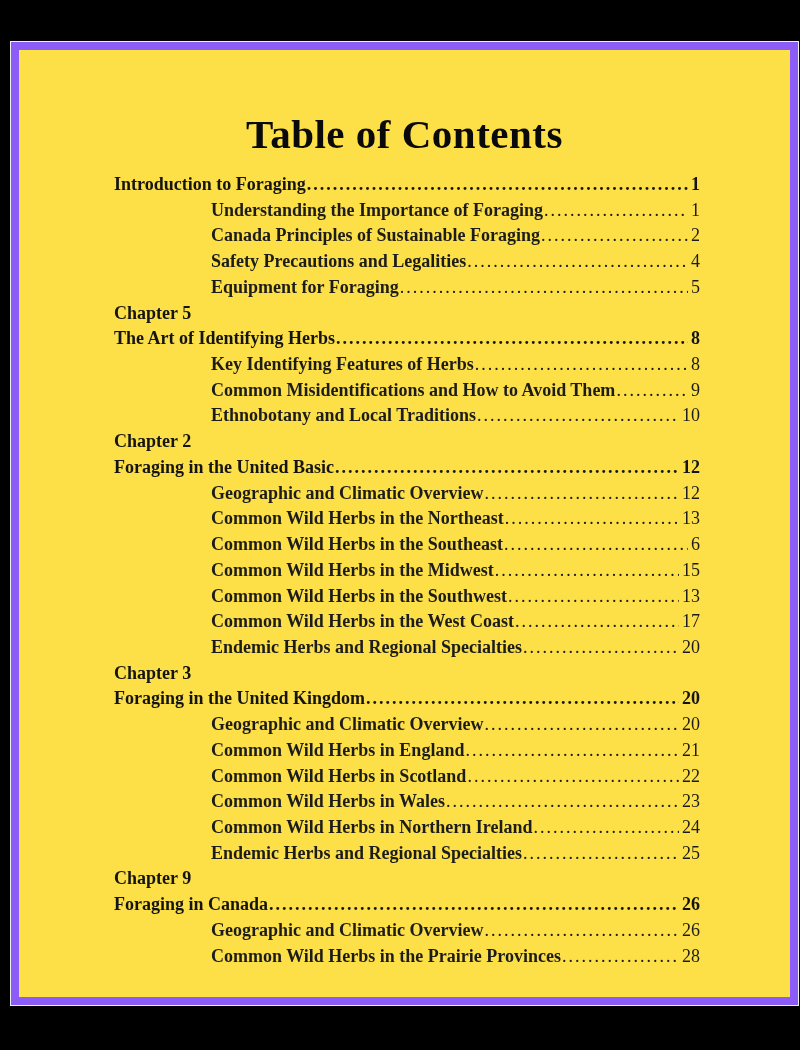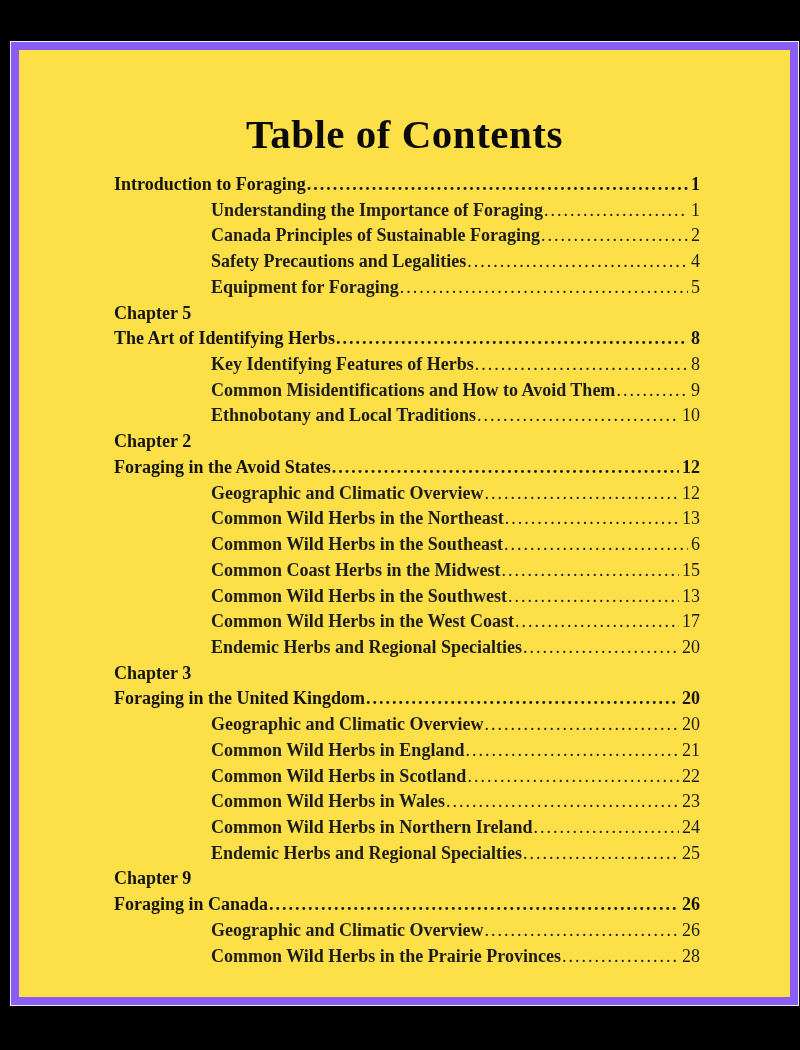--- a/index.html
+++ b/index.html
@@ -106,41 +106,41 @@
       </div>
       <div class="row sub">
         <span class="label">Ethnobotany and Local Traditions</span>
         <span class="leader"></span>
         <span class="pageno">10</span>
       </div>
       <div class="row bold">
         <span class="label">Chapter 2</span>
       </div>
       <div class="row bold">
-        <span class="label">Foraging in the Avoid States</span>
+        <span class="label">Foraging in the United Basic</span>
         <span class="leader"></span>
         <span class="pageno">12</span>
       </div>
       <div class="row sub">
         <span class="label">Geographic and Climatic Overview</span>
         <span class="leader"></span>
         <span class="pageno">12</span>
       </div>
       <div class="row sub">
         <span class="label">Common Wild Herbs in the Northeast</span>
         <span class="leader"></span>
         <span class="pageno">13</span>
       </div>
       <div class="row sub">
         <span class="label">Common Wild Herbs in the Southeast</span>
         <span class="leader"></span>
         <span class="pageno">6</span>
       </div>
       <div class="row sub">
-        <span class="label">Common Coast Herbs in the Midwest</span>
+        <span class="label">Common Wild Herbs in the Midwest</span>
         <span class="leader"></span>
         <span class="pageno">15</span>
       </div>
       <div class="row sub">
         <span class="label">Common Wild Herbs in the Southwest</span>
         <span class="leader"></span>
         <span class="pageno">13</span>
       </div>
       <div class="row sub">
         <span class="label">Common Wild Herbs in the West Coast</span>

